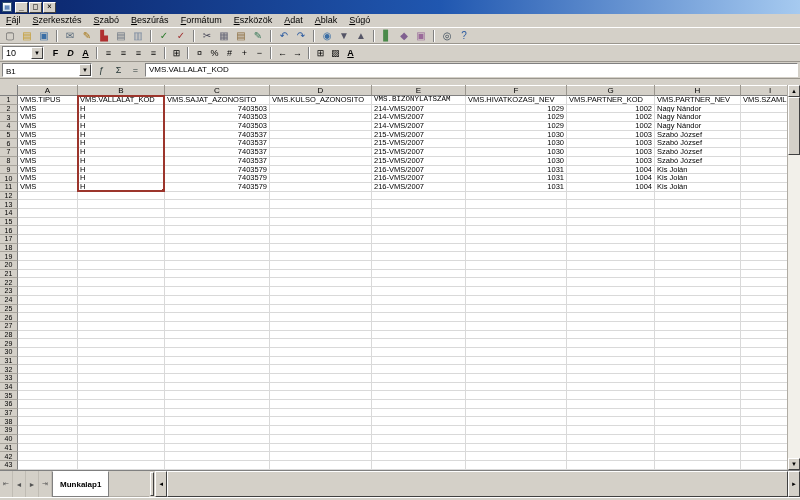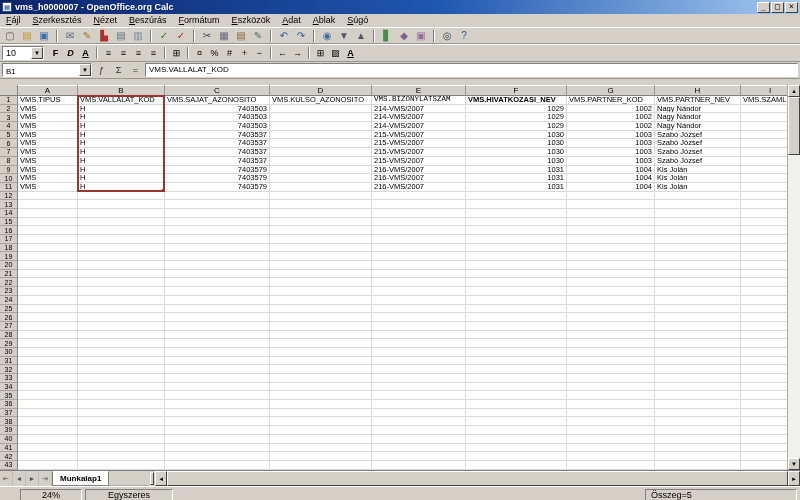--- a/index.html
+++ b/index.html
@@ -50,21 +50,21 @@
   .selection{position:absolute;border:2px solid #9c352c;pointer-events:none}
   .selection::after{content:"";position:absolute;right:-2px;bottom:-2px;width:3px;height:3px;background:#9c352c}
 
   
   .vscroll{position:absolute;top:0;right:0;width:13px;height:100%;background:#f2f0ea;border-left:1px solid #b0aca4;display:flex;flex-direction:column}
   .sbtn{flex:0 0 12px;background:#d4d0c8;border:1px solid;border-color:#fff #404040 #404040 #fff;font-size:6px;display:flex;align-items:center;justify-content:center}
   .vthumb{flex:0 0 58px;background:#d4d0c8;border:1px solid;border-color:#fff #404040 #404040 #fff}
   .vtrack{flex:1}
 
   
-  .tabbar{height:16px;display:flex;align-items:stretch;background:#d4d0c8;border-top:1px solid #808080}
+  .tabbar{height:27px;display:flex;align-items:stretch;background:#d4d0c8;border-top:1px solid #808080}
   .tnav{width:13px;display:flex;align-items:center;justify-content:center;font-size:7px;color:#555;background:#d4d0c8;border-right:1px solid #c0bcb4}
   .sheettab{padding:0 7px;background:#fff;border:1px solid #808080;border-top:1px solid #fff;display:flex;align-items:center;font-size:8px;font-weight:bold;white-space:nowrap}
   .tabfill{width:40px;border-bottom:1px solid #b0aca4}
   .splitter{width:4px;background:#d4d0c8;border:1px solid;border-color:#fff #404040 #404040 #fff;margin:1px 1px}
   .hscroll{flex:1;display:flex;background:#f2f0ea}
   .hbtn{flex:0 0 12px;background:#d4d0c8;border:1px solid;border-color:#fff #404040 #404040 #fff;font-size:6px;display:flex;align-items:center;justify-content:center}
   .hthumb{flex:1;background:#d4d0c8;border:1px solid;border-color:#fff #404040 #404040 #fff}
 
   
   .statusbar{height:17px;display:flex;align-items:center;gap:3px;padding:1px 3px;border-top:1px solid #fff;background:#d4d0c8}
@@ -75,32 +75,31 @@
   .sf2{width:62px;text-align:center}
   .sf3{width:88px;text-align:center}
   .sspacer{flex:1}
   .sf4{width:152px}
 </style>
 </head>
 <body>
 
 <div class="titlebar">
   <div class="title-icon">▦</div>
-  <div class="title-text">vms_h0000007 - OpenOffice.org Calc</div>
   <div class="tbtns">
     <div class="tbtn">_</div>
     <div class="tbtn">□</div>
     <div class="tbtn">×</div>
   </div>
 </div>
 
 <div class="menubar">
     <div class="menu-item">Fájl</div>
     <div class="menu-item">Szerkesztés</div>
-    <div class="menu-item">Nézet</div>
+    <div class="menu-item">Szabó</div>
     <div class="menu-item">Beszúrás</div>
     <div class="menu-item">Formátum</div>
     <div class="menu-item">Eszközök</div>
     <div class="menu-item">Adat</div>
     <div class="menu-item">Ablak</div>
     <div class="menu-item">Súgó</div>
   </div>
 
 <div class="toolbar tb1">
     <div class="ticon">
@@ -281,21 +280,21 @@
       </div>
   </div>
   <div class="gbody">
       <div class="grow">
         <div class="rowhead">1</div>
         <div class="cell" style="width: 60px;">VMS.TIPUS</div>
         <div class="cell" style="width: 87px;">VMS.VALLALAT_KOD</div>
         <div class="cell" style="width: 105px;">VMS.SAJAT_AZONOSITO</div>
         <div class="cell" style="width: 102px;">VMS.KULSO_AZONOSITO</div>
         <div class="cell" style="width: 94px; font-family: Liberation Mono, monospace;">VMS.BIZONYLATSZAM</div>
-        <div class="cell" style="width: 101px; font-weight: bold;">VMS.HIVATKOZASI_NEV</div>
+        <div class="cell" style="width: 101px;">VMS.HIVATKOZASI_NEV</div>
         <div class="cell" style="width: 88px;">VMS.PARTNER_KOD</div>
         <div class="cell" style="width: 86px;">VMS.PARTNER_NEV</div>
         <div class="cell" style="width: 59px;">VMS.SZAML</div>
       </div>
       <div class="grow">
         <div class="rowhead">2</div>
         <div class="cell" style="width: 60px;">VMS</div>
         <div class="cell" style="width: 87px;">H</div>
         <div class="cell num" style="width: 105px;">7403503</div>
         <div class="cell" style="width: 102px;"></div>

